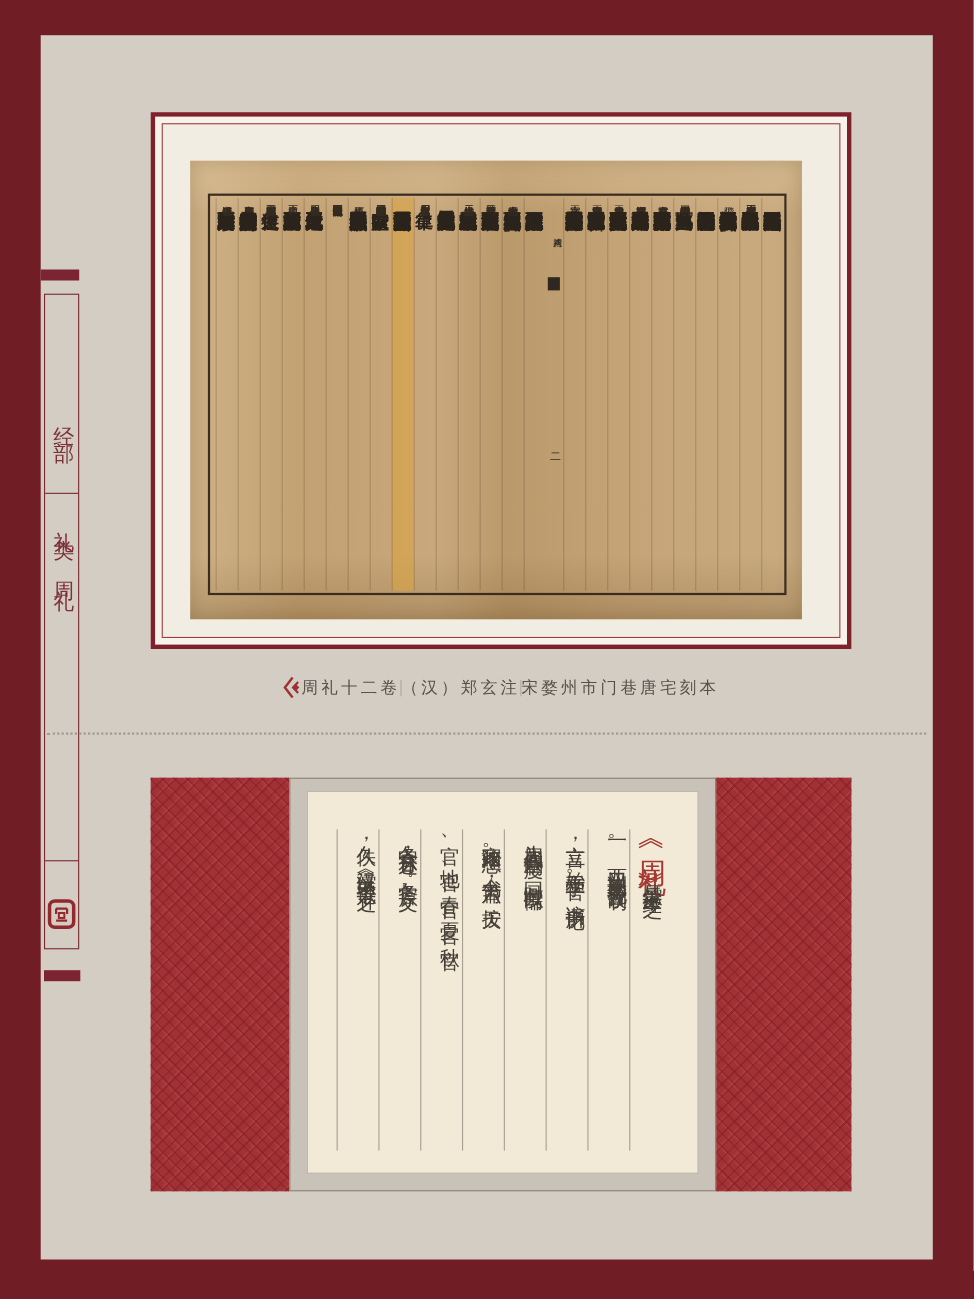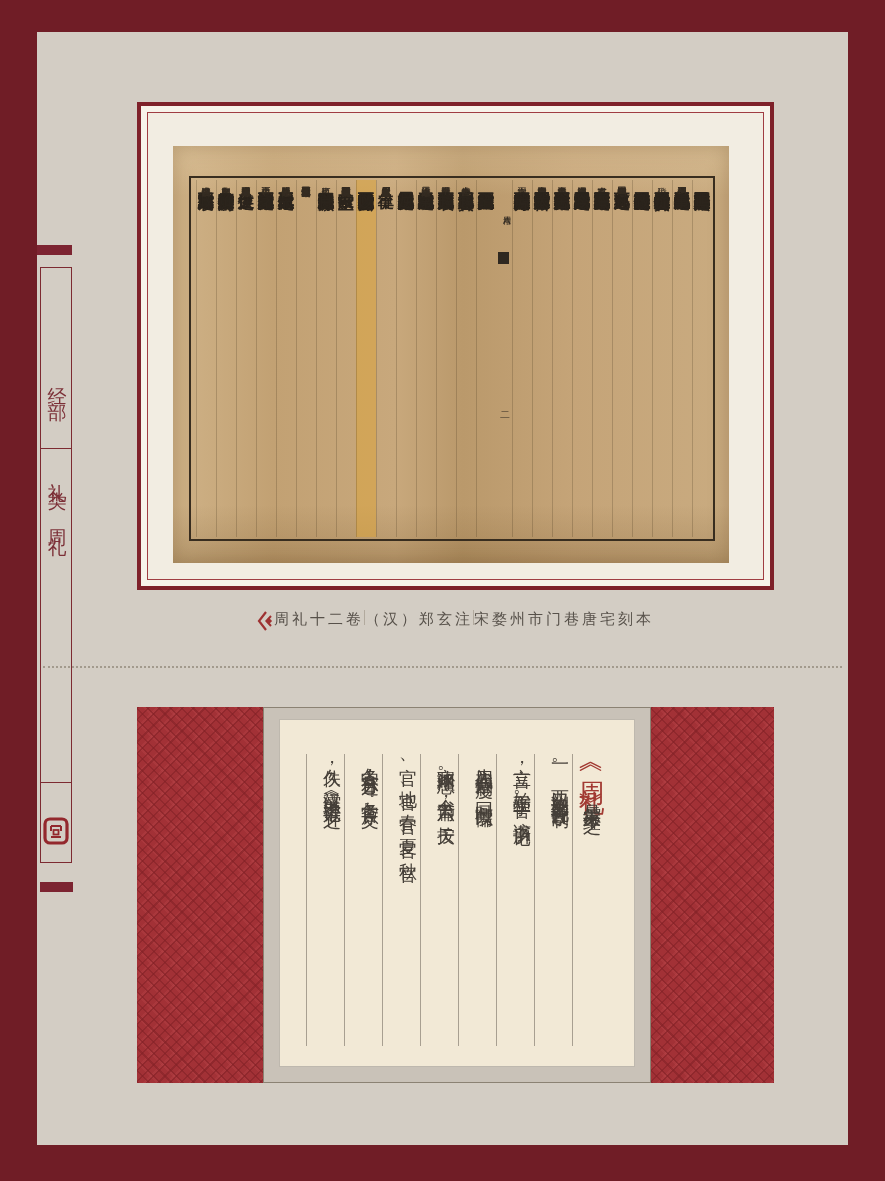--- a/index.html
+++ b/index.html
@@ -71,21 +71,21 @@
     position:absolute; top:30px; left:4px;
     writing-mode:vertical-rl; text-orientation:upright;
     font-size:8px; color:#2f2820;
   }
   .bfold .ffish { position:absolute; top:72px; left:2px; width:11px; height:12px; background:#2f2820; }
   .bfold .fpage { position:absolute; top:228px; left:4px; font-size:10px; color:#2f2820; }
 
   
   .caption {
     position:absolute; left:100px; top:578px; width:637px; height:30px;
-    display:flex; justify-content:center; 
+    display:flex; justify-content:center; align-items:center; 
     color:#57514a; font-size:15px; letter-spacing:3px;
   }
   .capsep { width:1px; height:15px; background:#b2aa9e; flex:0 0 auto; }
 
   
   .dotted { position:absolute; left:6px; right:6px; top:634px; border-top:2px dotted #a29a8d; }
 
   
   .scroll { position:absolute; left:100px; top:675px; width:637px; height:376px; }
   .brocade {

